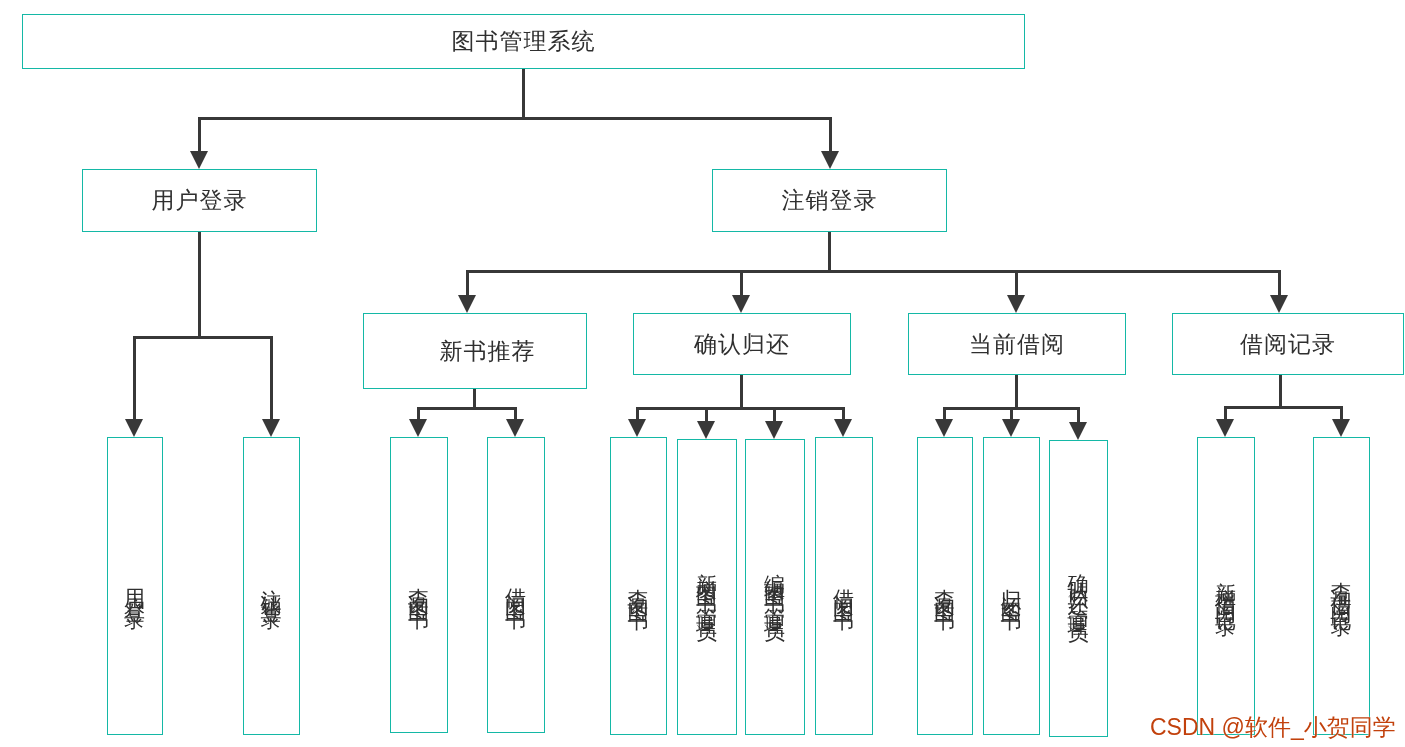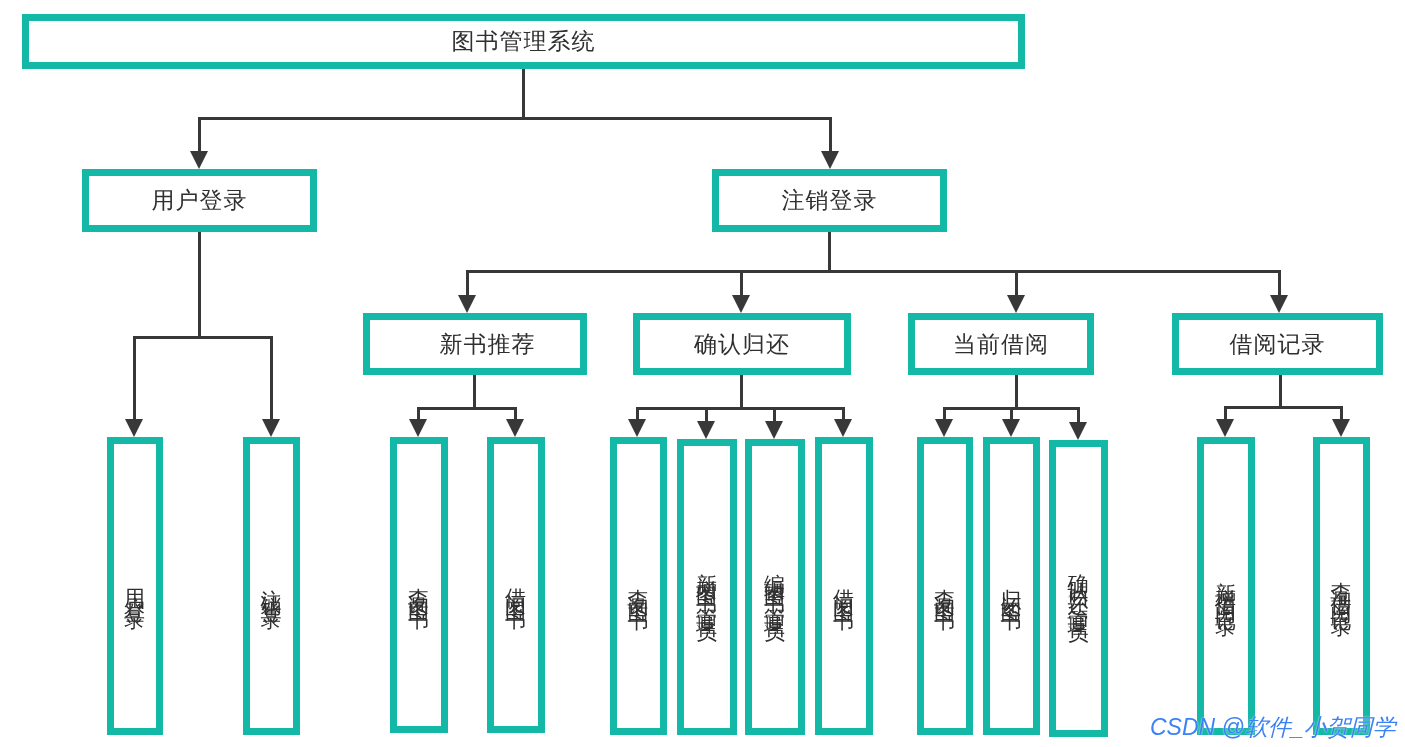--- a/index.html
+++ b/index.html
@@ -6,21 +6,21 @@
   #canvas{
     position:relative;
     width:1405px;height:747px;
     background:#ffffff;
     font-family:"Liberation Sans","DejaVu Sans",sans-serif;
     color:#2f2f2f;
     overflow:hidden;
   }
   .node{
     position:absolute;
-    border:7px solid #14b8a6;
+    border:1px solid #14b8a6;
     background:#ffffff;
     box-sizing:border-box;
     display:flex;align-items:center;justify-content:center;
     font-size:23px;
     letter-spacing:1px;
     color:#2f2f2f;
     z-index:2;
   }
   .vnode{
     font-size:21px;
@@ -36,57 +36,56 @@
   .arrow{
     position:absolute;width:0;height:0;z-index:1;
     border-left:9px solid transparent;
     border-right:9px solid transparent;
     border-top:18px solid #383838;
   }
   .watermark{
     position:absolute;
     left:1150px;top:712px;
     font-size:23px;
-    color:#3b82f6;
+    color:#c2410c;
     text-shadow:0 0 2px #ffffff;
     z-index:5;
     white-space:nowrap;
-    font-style:italic;
   }
 </style>
 </head>
 <body>
 
 <div id="canvas">
 
   <div class="node" style="left:22px;top:14px;width:1003px;height:55px;">
     <span>图书管理系统</span>
   </div>
 
   <div class="node" style="left:82px;top:169px;width:235px;height:63px;">
     <span>用户登录</span>
   </div>
 
   <div class="node" style="left:712px;top:169px;width:235px;height:63px;">
     <span>注销登录</span>
   </div>
 
-  <div class="node" style="left:363px;top:313px;width:224px;height:62px;padding-left:25px;">
+  <div class="node" style="left:363px;top:313px;width:224px;height:76px;padding-left:25px;">
     <span>新书推荐</span>
   </div>
 
   <div class="node" style="left:633px;top:313px;width:218px;height:62px;">
     <span>确认归还</span>
   </div>
 
-  <div class="node" style="left:908px;top:313px;width:186px;height:62px;">
+  <div class="node" style="left:908px;top:313px;width:218px;height:62px;">
     <span>当前借阅</span>
   </div>
 
-  <div class="node" style="left:1172px;top:313px;width:211px;height:62px;">
+  <div class="node" style="left:1172px;top:313px;width:232px;height:62px;">
     <span>借阅记录</span>
   </div>
 
   <div class="node vnode" style="left:107px;top:437px;width:56px;height:298px;">
     <span class="vtext">用户登录</span>
   </div>
 
   <div class="node vnode" style="left:243px;top:437px;width:57px;height:298px;">
     <span class="vtext">注销登录</span>
   </div>

